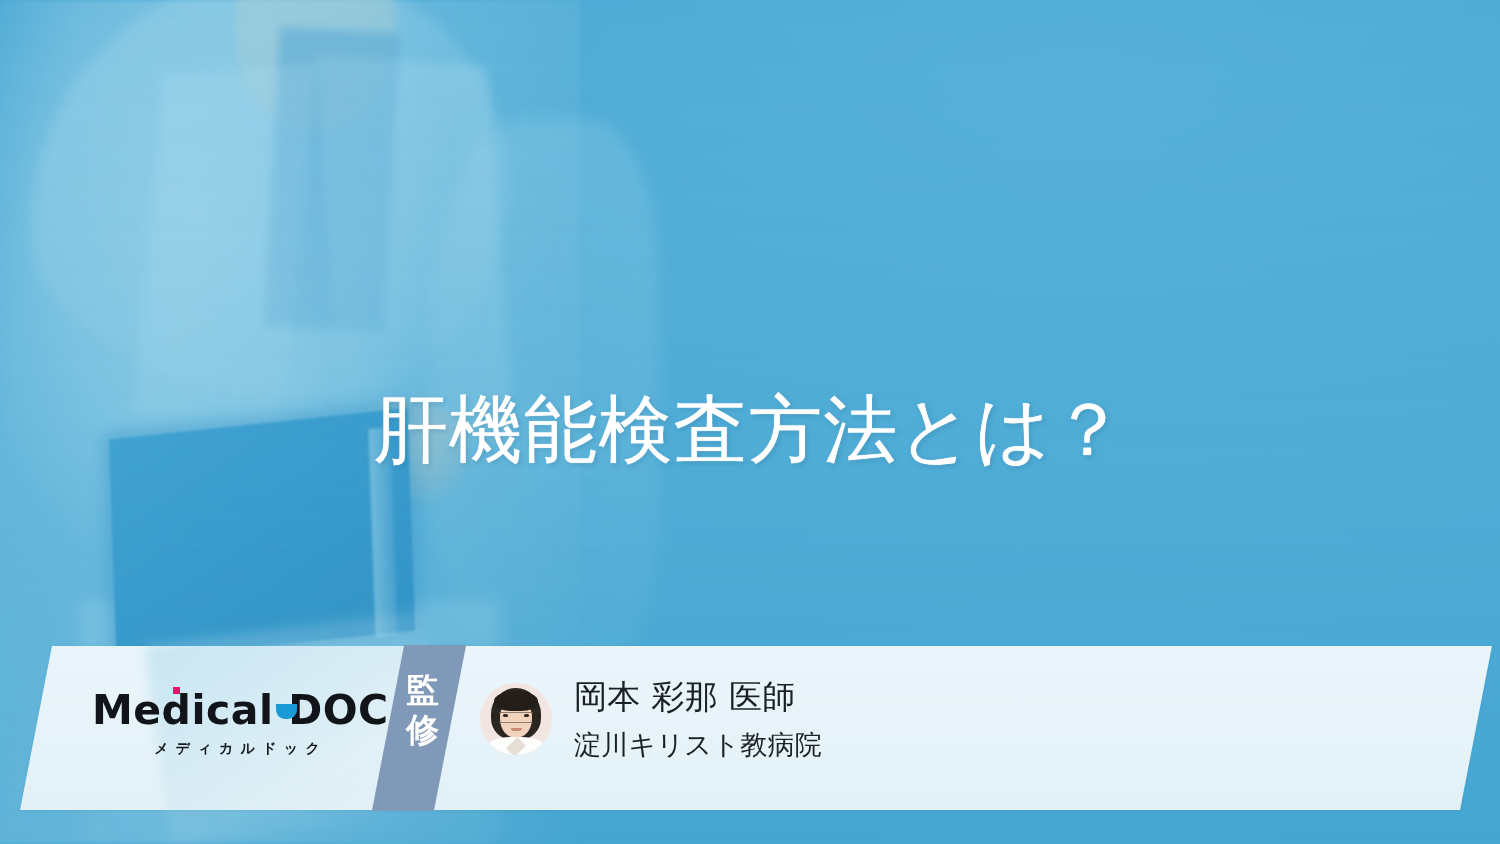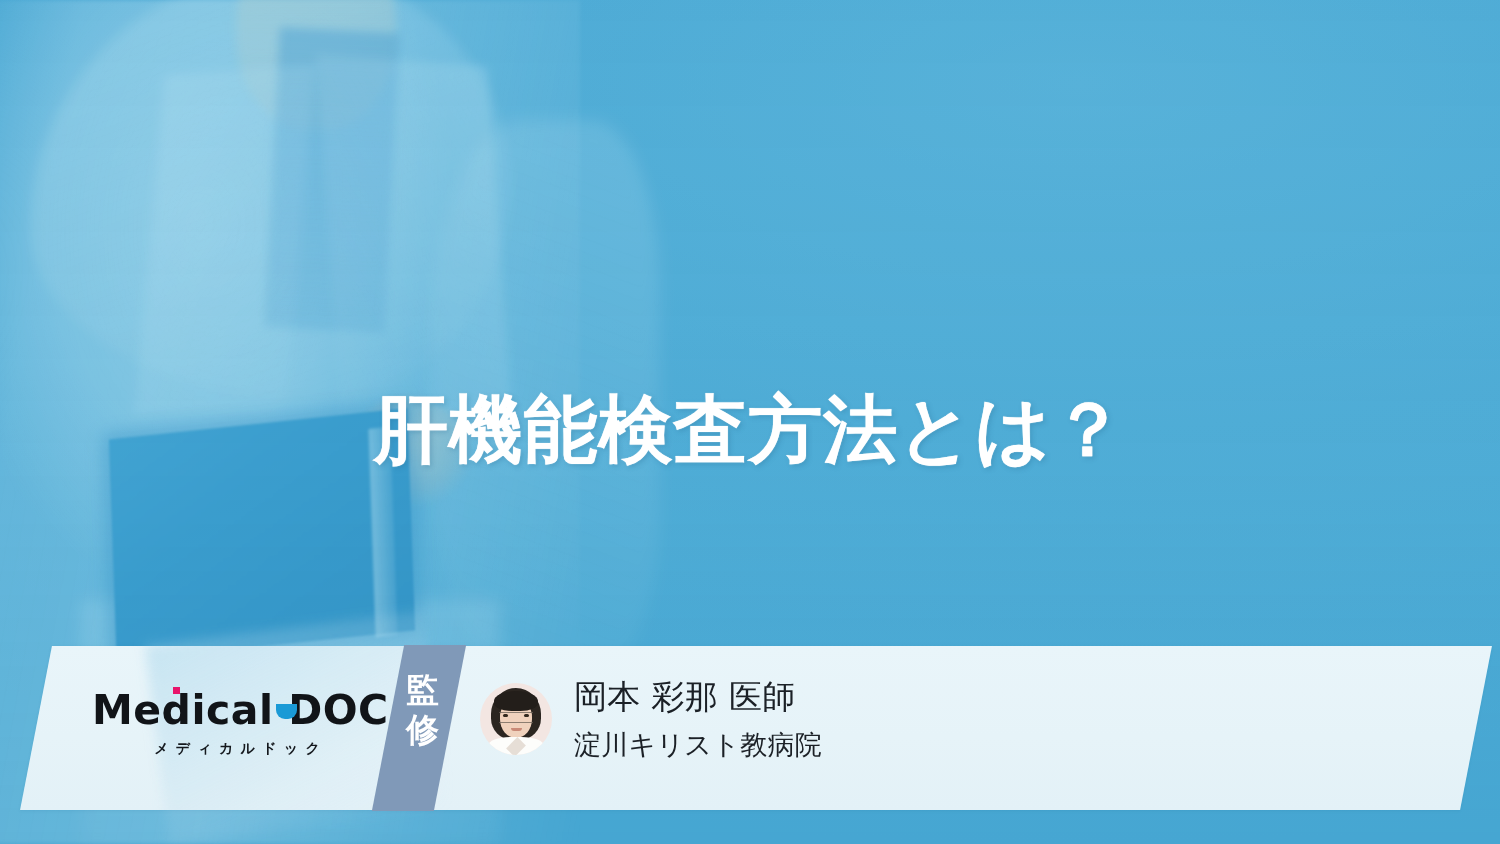--- a/index.html
+++ b/index.html
@@ -137,21 +137,21 @@
   
   .title {
     position: absolute;
     left: 0;
     right: 0;
     top: 340px;
     text-align: center;
     color: #ffffff;
     font-size: 74px;
     line-height: 1.08;
-    font-weight: 700;
+    font-weight: 400;
     letter-spacing: 0.012em;
     white-space: nowrap;
     text-shadow:
        0 0 1px rgba(255,255,255,0.9),
        2px 2px 5px rgba(40,110,150,0.30);
     font-family: "DejaVu Sans", "Liberation Sans", sans-serif;
   }
 
   
   .credit-bar {

